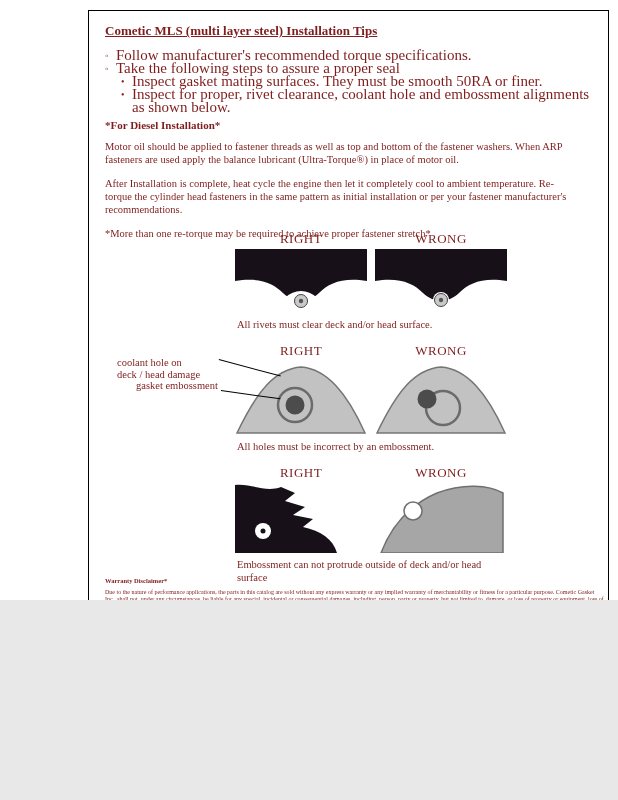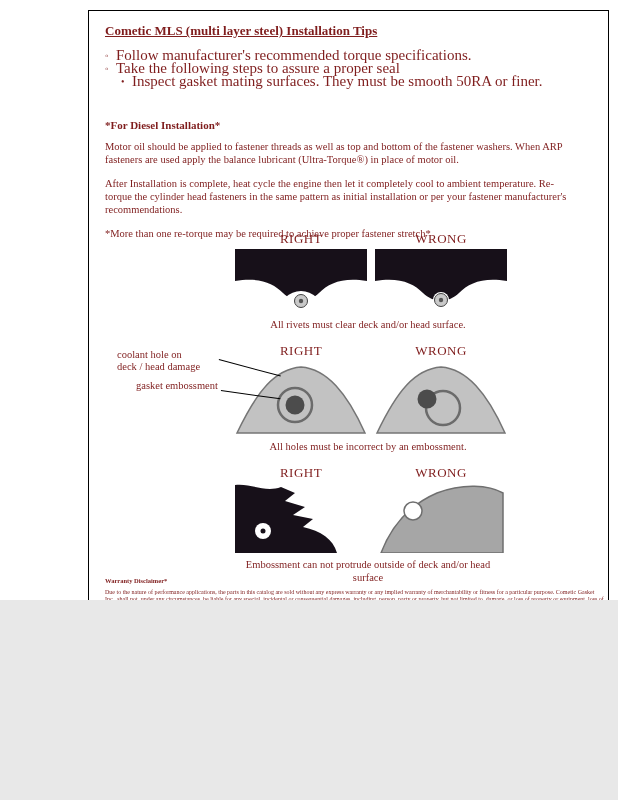--- a/index.html
+++ b/index.html
@@ -24,23 +24,23 @@
   .body-para{font-size:10.5px;line-height:13px;margin:0 0 11px 0;width:472px;}
   .retorque-note{font-size:10.5px;line-height:13px;margin:0;}
 
   
   .figs{position:absolute;left:146px;top:220px;width:272px;}
   .fig-row{display:flex;gap:8px;}
   .fig-row-wrap{position:relative;}
   .fig-col{width:132px;text-align:center;}
   .fig-label{font-size:13px;letter-spacing:.5px;margin-bottom:2px;}
   svg.fig{display:block;width:132px;background:#fff;}
-  .fig-caption{font-size:10.5px;line-height:13px;text-align:center;margin:5px 0 12px 2px;width:262px;}
+  .fig-caption{font-size:10.5px;line-height:13px;text-align:left;margin:5px 0 12px 2px;width:262px;}
   .side-label{position:absolute;left:-118px;width:104px;font-size:10.5px;line-height:12px;text-align:left;}
-  .side-label.coolant{top:6px;}
+  .side-label.coolant{top:14px;}
   .side-label.emboss{top:37px;margin-left:19px;}
   .conn{position:absolute;height:0;border-top:1px solid #000;transform-origin:left top;}
   .conn1{left:-16px;top:16px;width:64px;transform:rotate(15deg);}
   .conn2{left:-14px;top:47px;width:60px;transform:rotate(8deg);}
 
   
   .legal{position:absolute;left:16px;top:566px;width:500px;}
   .legal-heading{font-size:6.5px;font-weight:bold;margin:0 0 5px 0;}
   .legal p{font-size:6px;line-height:7.2px;margin:0 0 5px 0;white-space:pre-line;}
 
@@ -53,20 +53,21 @@
   <div class="frame">
 
     <div class="block-header">
       <h1 class="doc-title">Cometic MLS (multi layer steel) Installation Tips</h1>
       <ul class="tips">
         <li>Follow manufacturer's recommended torque specifications.</li>
         <li>Take the following steps to assure a proper seal</li>
       </ul>
       <ul class="subtips">
         <li>Inspect gasket mating surfaces.  They must be smooth 50RA or finer.</li>
+        <li>Inspect for proper, rivet clearance, coolant hole and embossment alignments as shown below.</li>
       </ul>
     </div>
 
     <div class="block-diesel">
       <h2 class="diesel-heading">*For Diesel Installation*</h2>
       <p class="body-para">Motor oil should be applied to fastener threads as well as top and bottom of the fastener washers. When ARP fasteners are used apply the balance lubricant (Ultra-Torque®) in place of motor oil.</p>
       <p class="body-para">After Installation is complete, heat cycle the engine then let it completely cool to ambient temperature. Re-torque the cylinder head fasteners in the same pattern as initial installation or per your fastener manufacturer's recommendations.</p>
       <p class="retorque-note">*More than one re-torque may be required to achieve proper fastener stretch*</p>
     </div>
 

